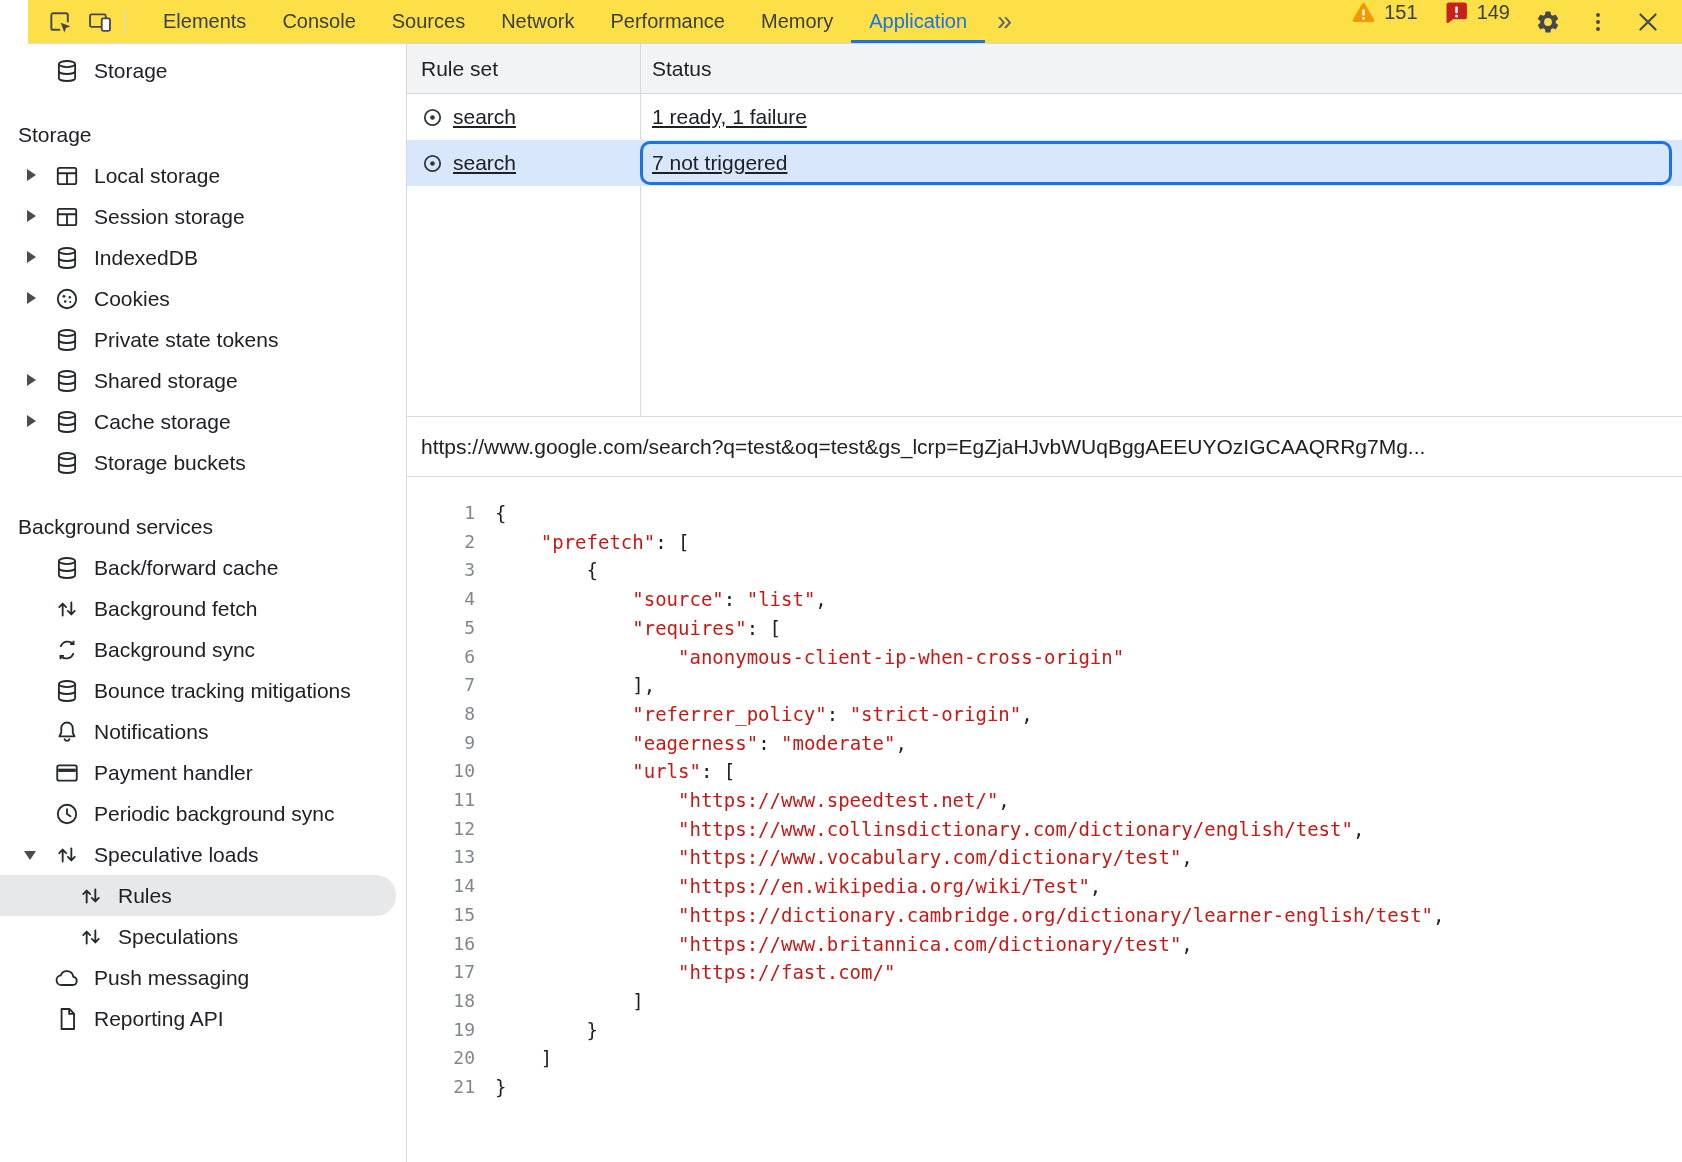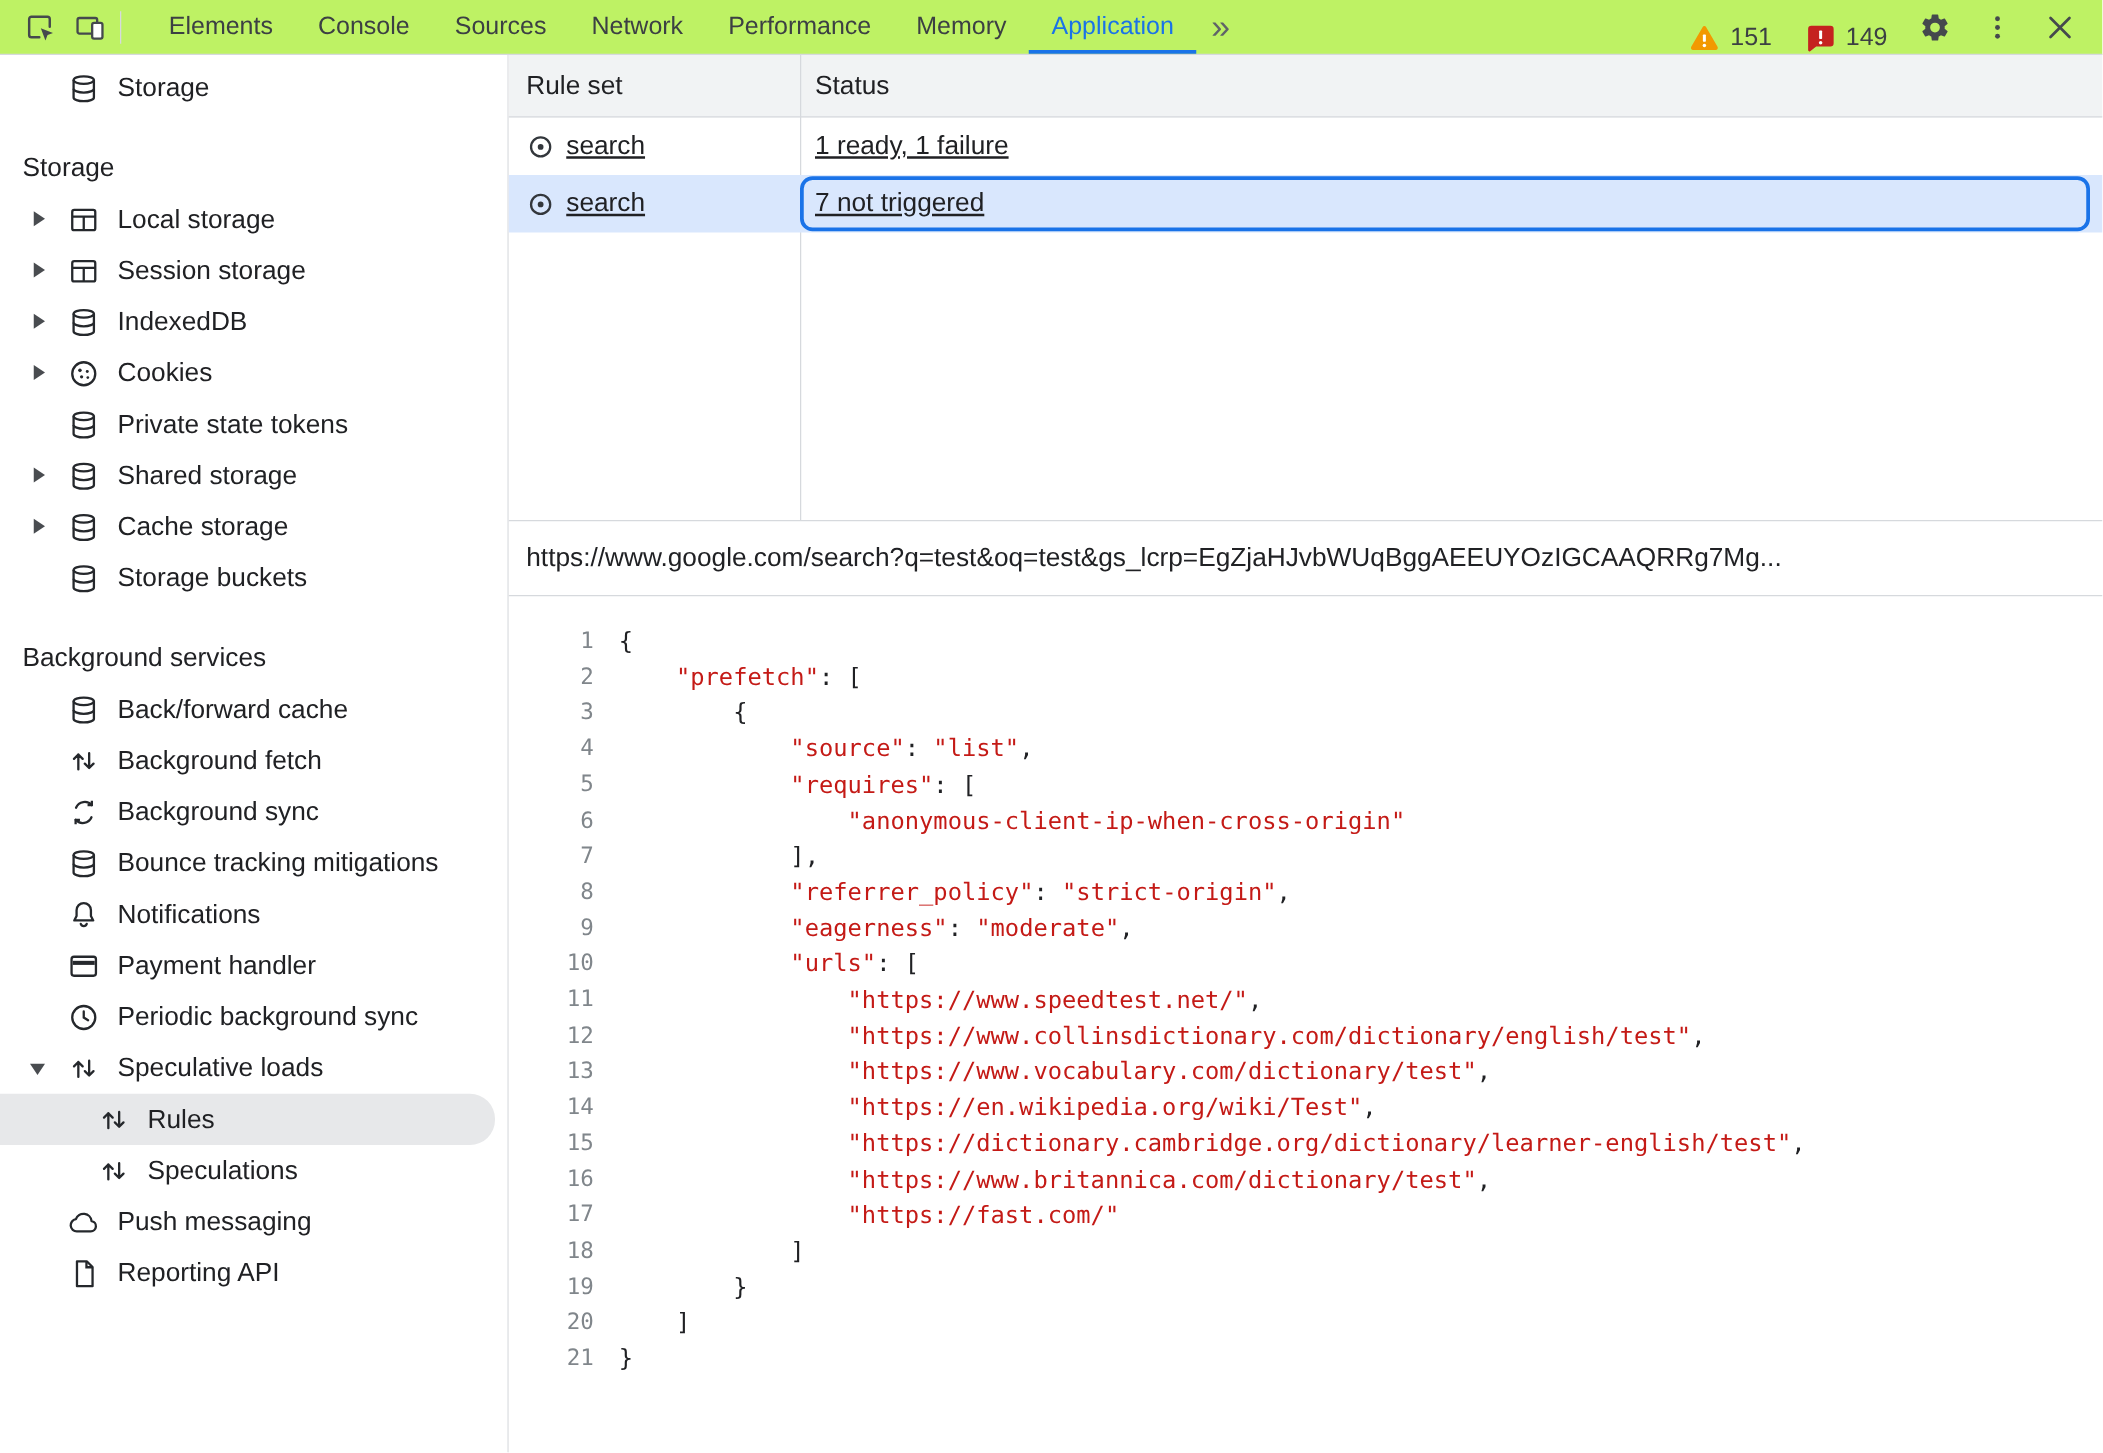--- a/index.html
+++ b/index.html
@@ -6,30 +6,30 @@
   html, body { width: 1682px; height: 1162px; }
   body {
     font-family: "Liberation Sans", "DejaVu Sans", sans-serif;
     color: #202124; background: #fff; overflow: hidden;
   }
   button { font-family: inherit; background: none; border: none; cursor: pointer; }
 
   .devtools { width: 100%; height: 100%; display: flex; flex-direction: column; }
 
   
-  .toolbar { flex: 0 0 44px; display: flex; align-items: stretch; border-bottom: 1px solid #d6d9dd; background: #bef264; }
+  .toolbar { flex: 0 0 44px; display: flex; align-items: stretch; border-bottom: 1px solid #d6d9dd; background: #fde047; margin-left: 28px; }
   .tb-left { display: flex; align-items: center; padding-left: 12px; }
   .tb-btn { width: 40px; height: 40px; display: flex; align-items: center; justify-content: center; color: #45494d; align-self: center; }
   .tb-btn svg { width: 26px; height: 26px; }
   .tb-sep { width: 1px; height: 26px; background: #d6d9dd; margin: auto 4px; }
   .tabs { display: flex; align-items: stretch; margin-left: 16px; }
   .tab { padding: 3px 18px 0 18px; font-size: 20px; color: #3c4043; display: flex; align-items: center; border-bottom: 3px solid transparent; }
   .tab.active { color: #1a73e8; border-bottom-color: #1a73e8; }
   .more-tabs { font-size: 27px; color: #5f6368; padding: 0 12px; display: flex; align-items: center; }
-  .tb-right { margin-left: auto; display: flex; align-items: flex-end; gap: 10px; padding-right: 14px; }
+  .tb-right { margin-left: auto; display: flex; align-items: flex-start; gap: 10px; padding-right: 14px; }
   .issue-badge { display: flex; align-items: center; gap: 8px; font-size: 20px; color: #3c4043; padding: 0 8px; cursor: pointer; }
   .issue-badge svg { width: 25px; height: 25px; }
 
   
   .body { flex: 1; display: flex; min-height: 0; }
 
   
   .sidebar { flex: 0 0 407px; border-right: 1px solid #d6d9dd; overflow-y: auto; padding-top: 6px; }
   .sidebar::-webkit-scrollbar { display: none; }
   .tree-header { height: 41px; display: flex; align-items: center; padding-left: 18px; font-size: 21px; color: #202124; margin-top: 23px; }

